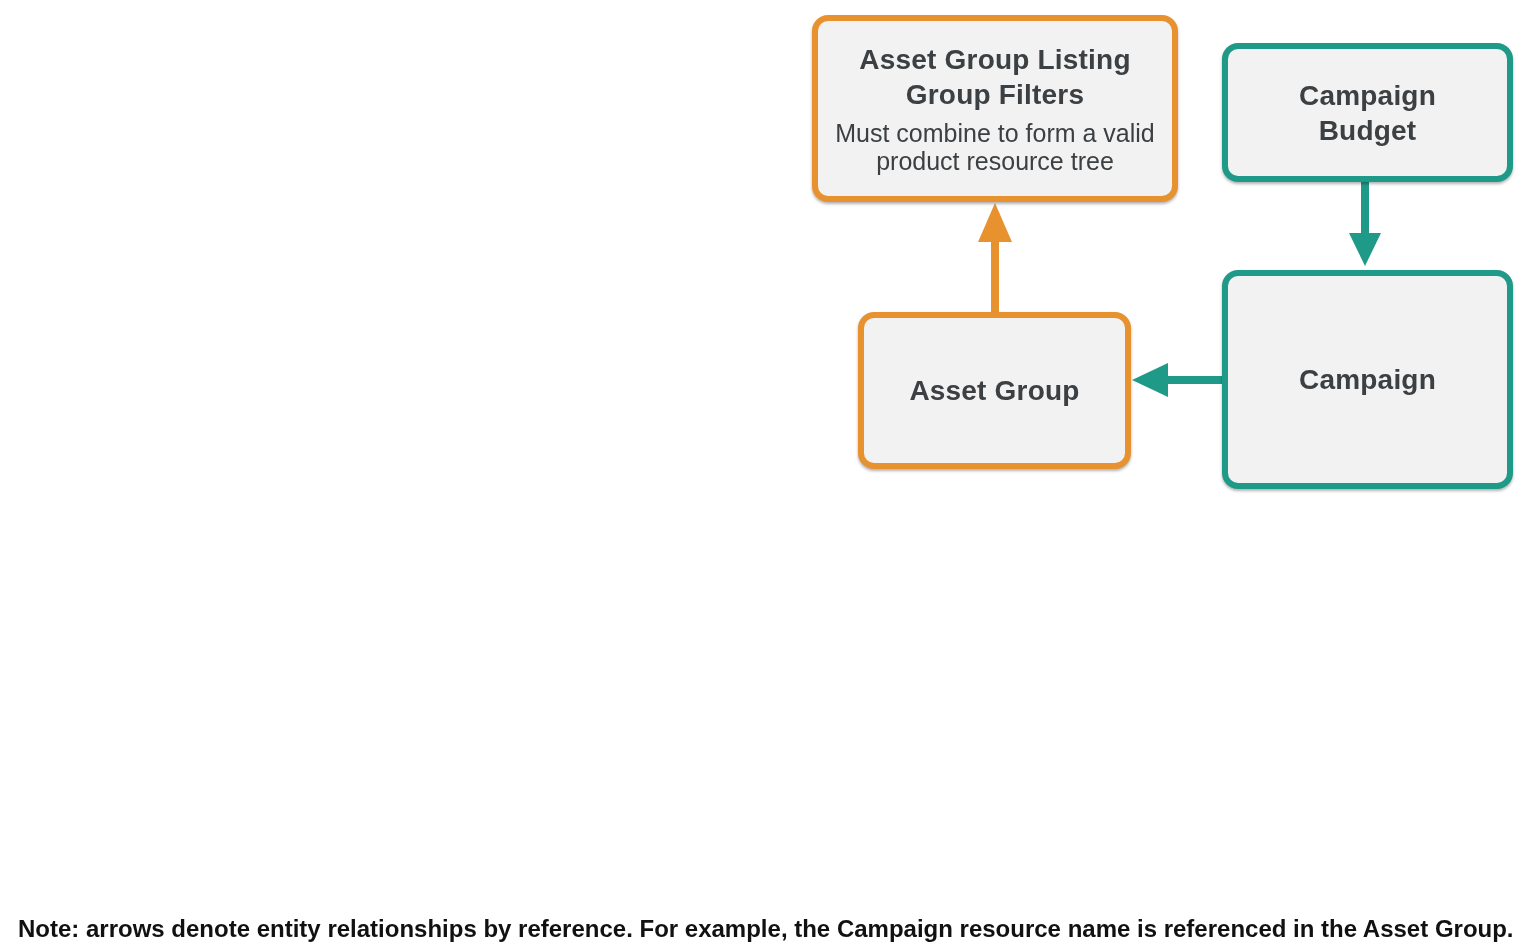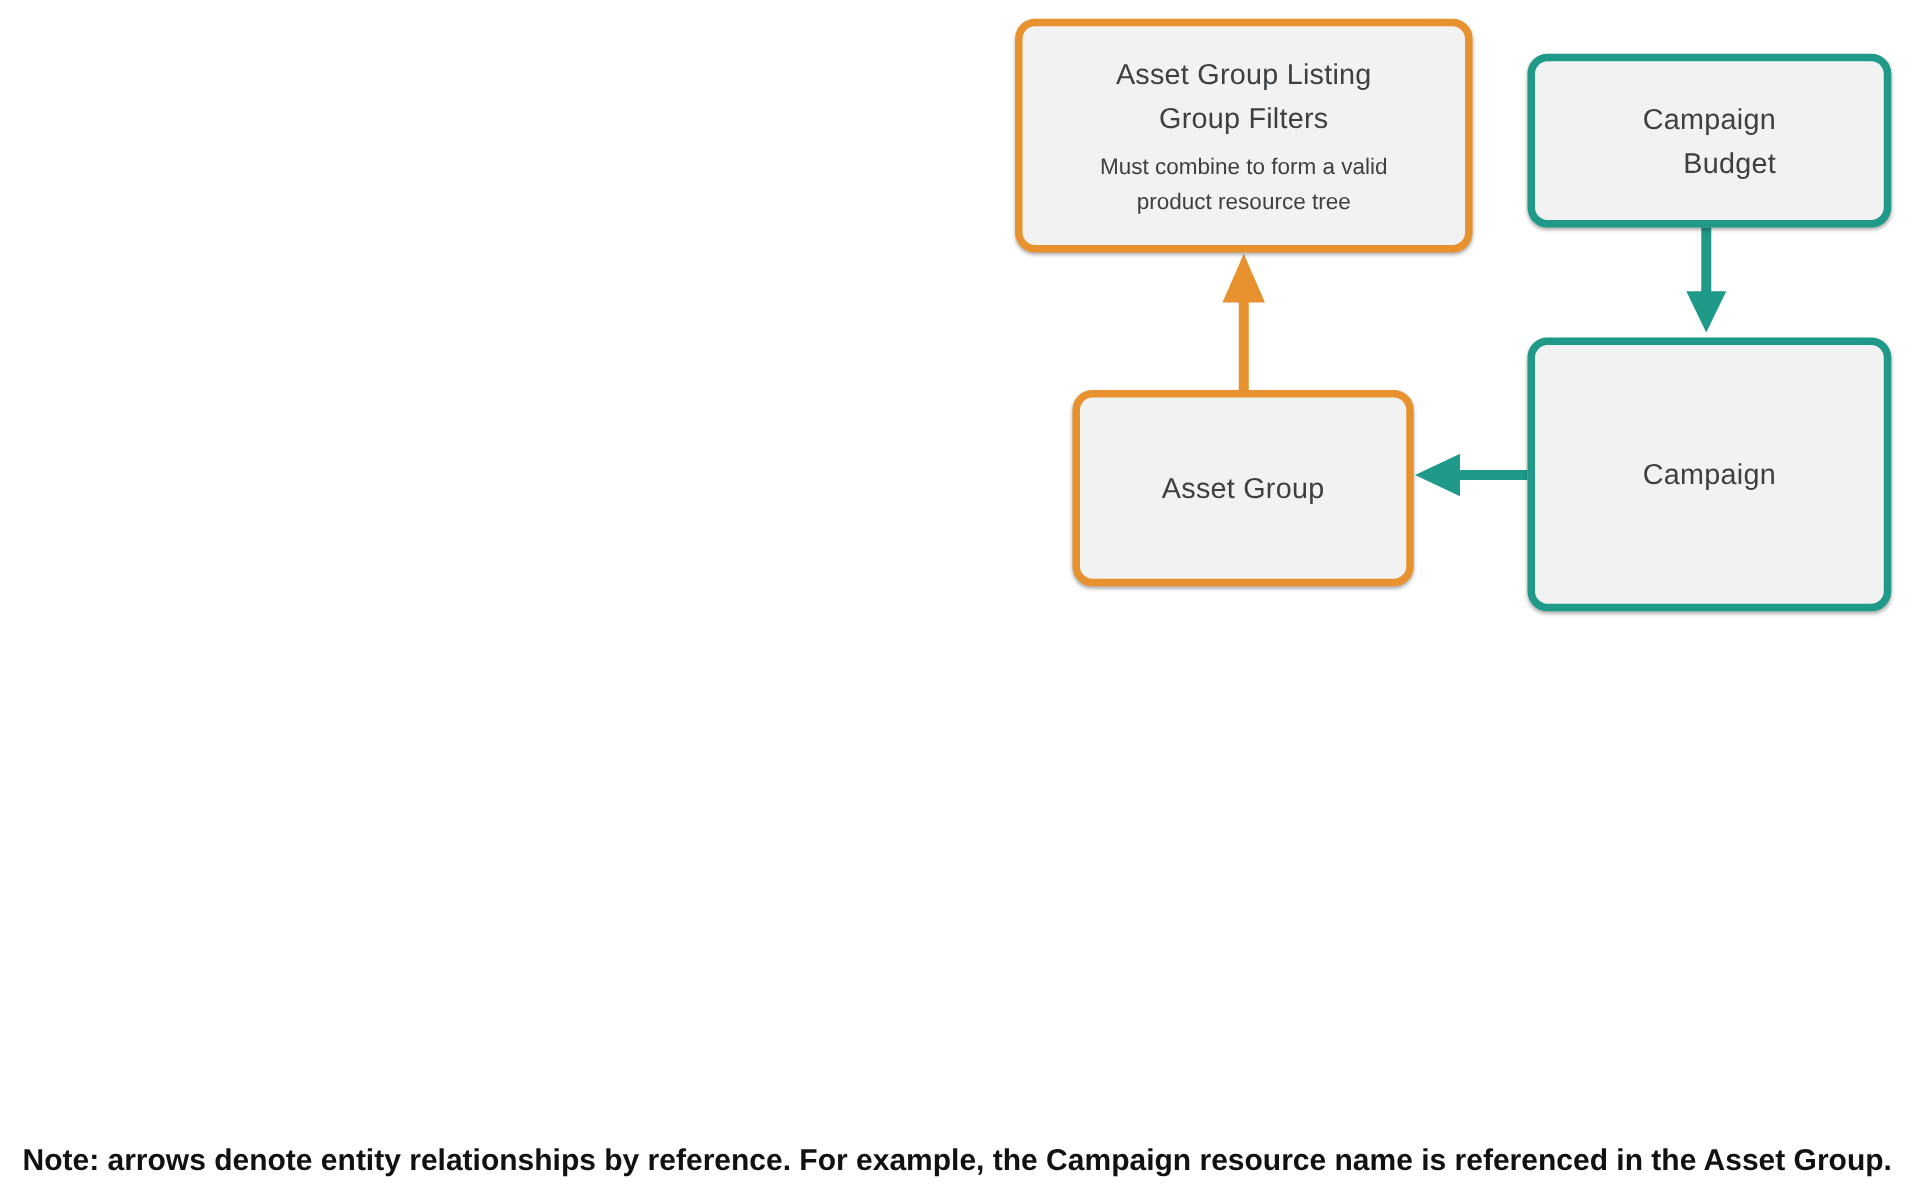--- a/index.html
+++ b/index.html
@@ -32,32 +32,32 @@
     display: flex;
     flex-direction: column;
     align-items: center;
     justify-content: center;
     text-align: center;
     color: var(--box-text);
     box-shadow: 0 2px 3px rgba(0,0,0,0.30);
     padding: 8px;
   }
   .node.orange { border: 6px solid var(--orange); }
-  .node.teal   { border: 6px solid var(--teal); text-align: right; }
+  .node.teal   { border: 6px solid var(--teal); }
 
   .node .title {
-    font-weight: 400;
-    font-size: 23px;
+    font-weight: 700;
+    font-size: 28px;
     line-height: 35px;
     letter-spacing: 0.2px;
   }
   .node .title span { display: block; }
   .node .subtitle {
     font-weight: 400;
-    font-size: 18px;
+    font-size: 25px;
     line-height: 28px;
     margin-top: 7px;
   }
   .node .subtitle span { display: block; }
 
   #node-listing-filters { left: 812px; top: 15px;  width: 366px; height: 187px; }
   #node-campaign-budget { left: 1222px; top: 43px; width: 291px; height: 139px; }
   #node-asset-group     { left: 858px; top: 312px; width: 273px; height: 157px; }
   #node-campaign        { left: 1222px; top: 270px; width: 291px; height: 219px; }
   #node-campaign .subtitle { margin-top: 5px; }

